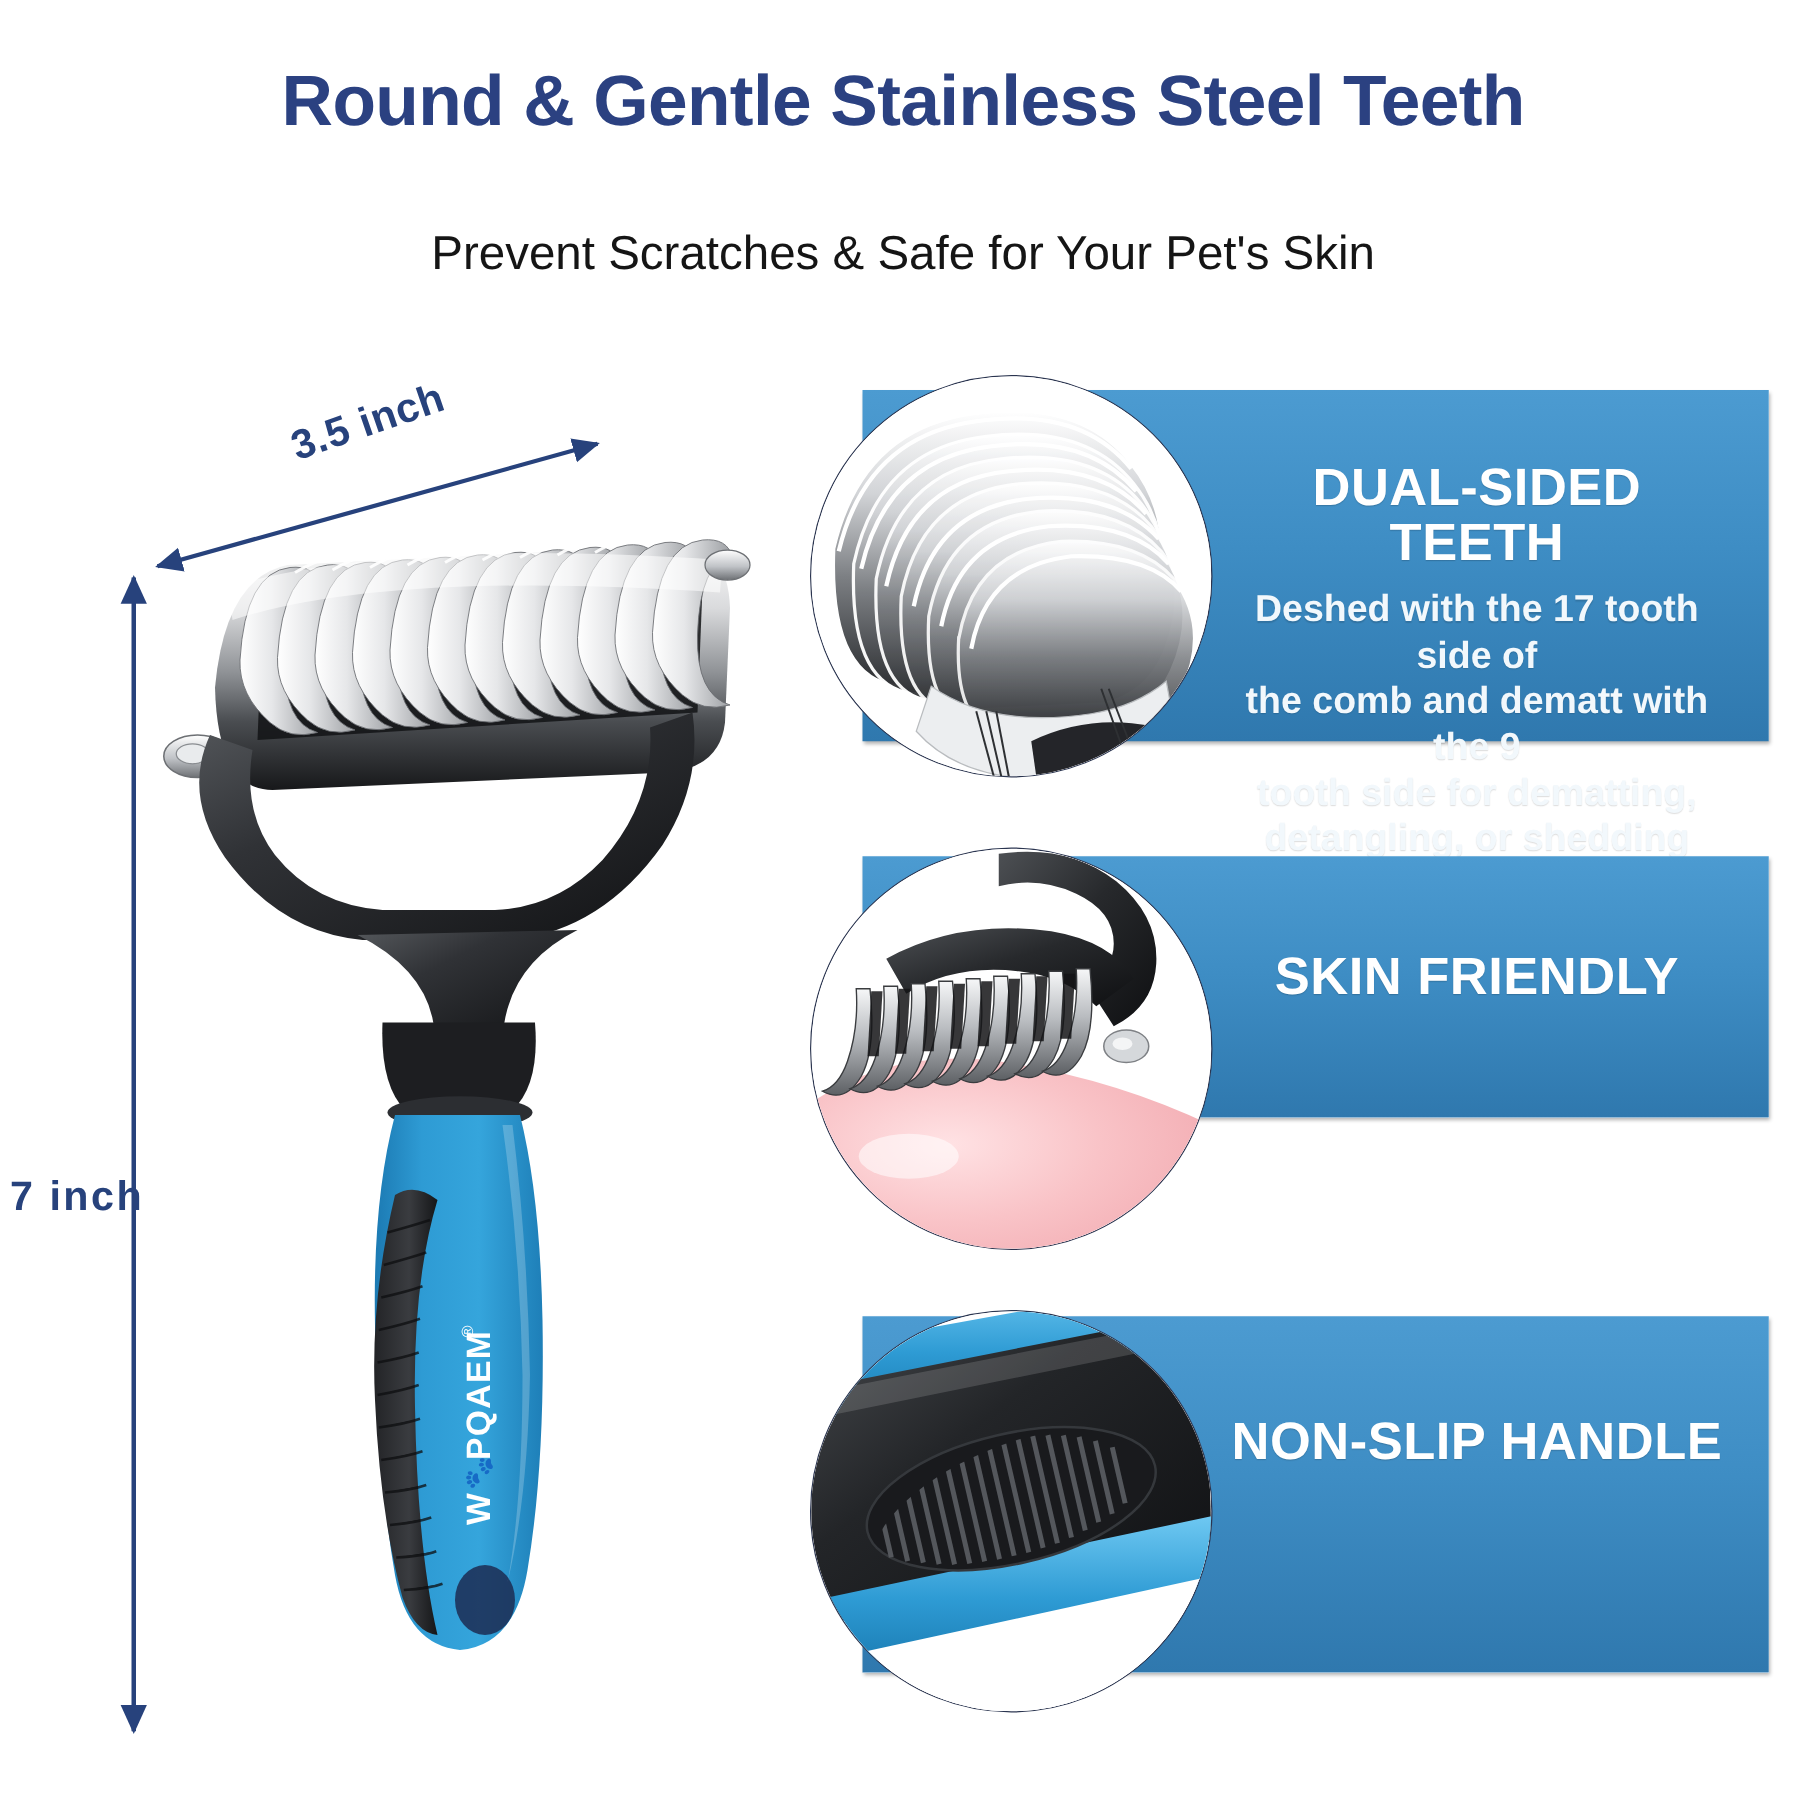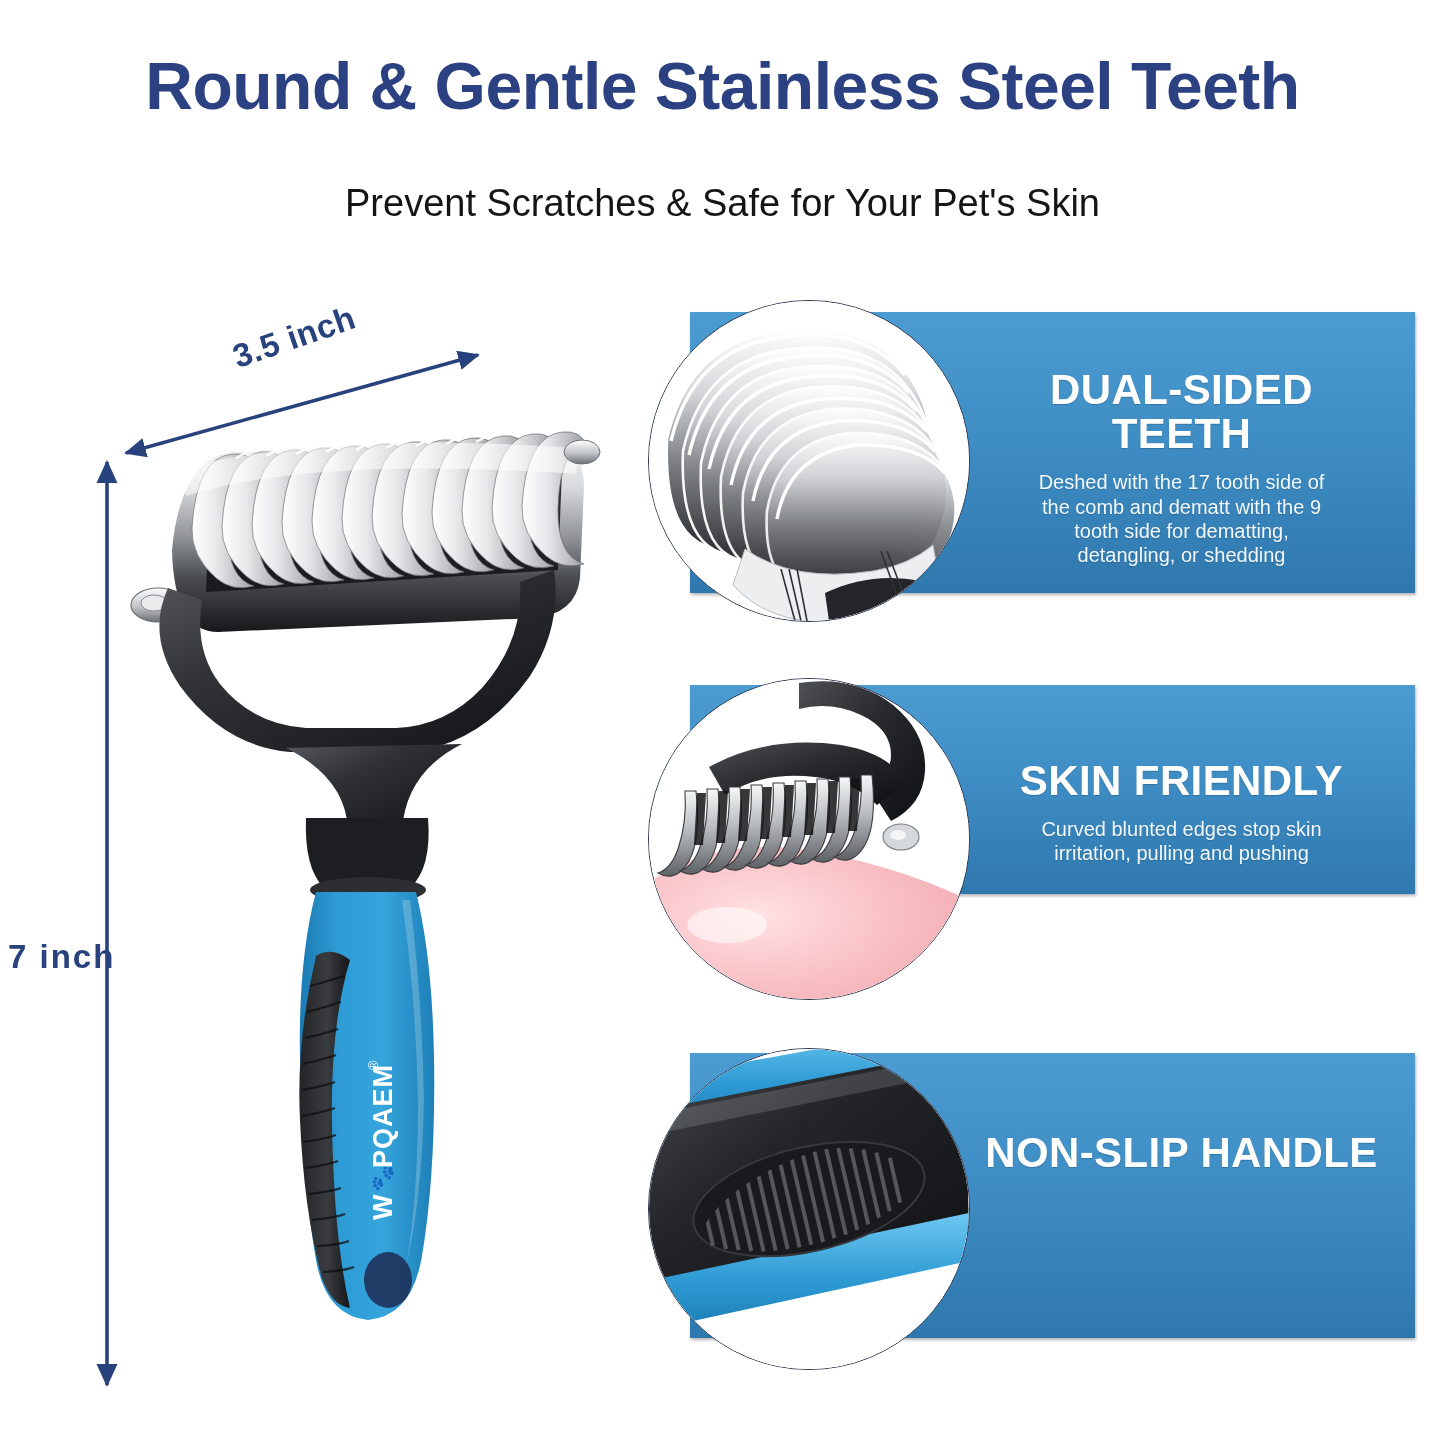--- a/index.html
+++ b/index.html
@@ -2,21 +2,21 @@
 <html><head>
 <meta charset="utf-8">
 <style>
   html,body{margin:0;padding:0;background:#ffffff;}
   body{width:1445px;height:1445px;position:relative;overflow:hidden;
        font-family:"Liberation Sans","DejaVu Sans",sans-serif;}
 
   
   #headline{
     position:absolute;left:0;top:48px;width:1445px;text-align:center;
-    font-size:66px;font-weight:bold;color:#2B4181;letter-spacing:-0.5px;
+    font-size:57px;font-weight:bold;color:#2B4181;letter-spacing:-0.5px;
     white-space:nowrap;
   }
   #subhead{
     position:absolute;left:0;top:146px;width:1445px;text-align:center;
     font-size:38px;font-weight:400;color:#151515;white-space:nowrap;margin-top:36px;
   }
 
   
   .dimlabel{position:absolute;color:#27427C;font-weight:bold;}
   #dim-h-label{left:228px;top:340px;font-size:33px;transform:rotate(-19deg);
@@ -32,21 +32,21 @@
   #card-1{top:312px;height:281px;}
   #card-2{top:685px;height:209px;}
   #card-3{top:1053px;height:285px;}
 
   .card-text{position:absolute;left:292px;right:34px;text-align:center;}
   .card-title{
     color:#ffffff;font-weight:bold;font-size:42px;letter-spacing:0.4px;
     text-shadow:0 1px 1px rgba(0,0,0,.18);line-height:1.05;
   }
   .card-body{
-    color:#F2F8FC;font-weight:normal;font-size:20px;line-height:1.22;
+    color:#F2F8FC;font-weight:bold;font-size:30px;line-height:1.22;
     margin-top:14px;text-shadow:0 1px 1px rgba(0,0,0,.14);
     white-space:pre-line;
   }
   #card-1 .card-text{top:56px;}
   #card-2 .card-text{top:74px;}
   #card-3 .card-text{top:62px;margin-top:16px;}
 
   
   .circle{
     position:absolute;left:648px;width:320px;height:320px;border-radius:50%;
@@ -262,22 +262,20 @@
         <path d="M148,268 L158,320"></path>
       <path d="M232,250 L252,306"></path>
         <path d="M238,250 L258,302"></path>
     </g>
   </svg>
 </div>
 
 <div class="card" id="card-2">
   <div class="card-text">
     <div class="card-title">SKIN FRIENDLY</div>
-    <div class="card-body">Curved blunted edges stop skin
-irritation, pulling and pushing</div>
   </div>
 </div>
 <div class="circle" id="circle-2">
   <svg width="320" height="320" viewBox="0 0 320 320">
     <defs>
       <radialGradient id="pinkSkin" cx="35%" cy="40%" r="80%">
         <stop offset="0%" stop-color="#FFE2E4"></stop>
           <stop offset="45%" stop-color="#F9C3C7"></stop>
         <stop offset="100%" stop-color="#F0A3AA"></stop>
       </radialGradient>

